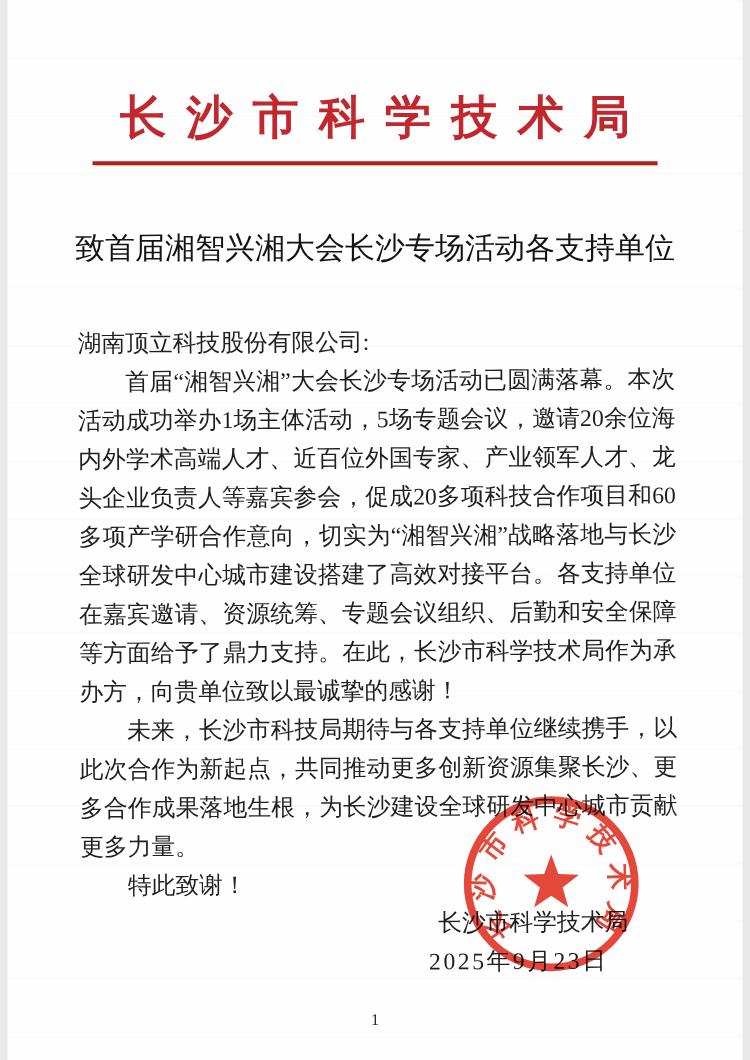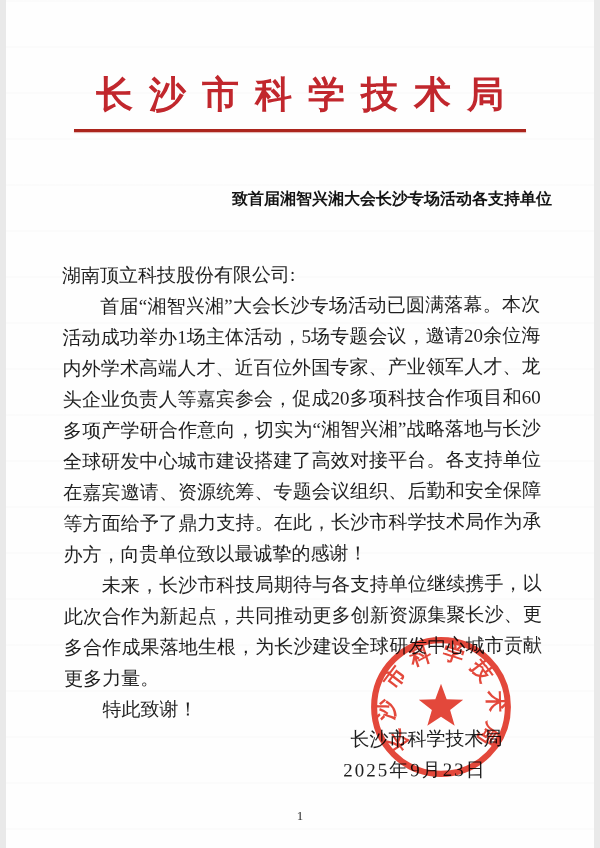--- a/index.html
+++ b/index.html
@@ -34,23 +34,23 @@
     line-height:1.15;
   }
   .red-rule{
     width:452px;height:3px;
     margin:12px auto 0;
     background:var(--rule-red);
     box-shadow:0 1px 1px rgba(171,36,28,0.35);
   }
   .letter-title{
     margin:50px 42px 0;
-    text-align:right;
-    font-size:16px;
-    font-weight:bold;
+    text-align:center;
+    font-size:24px;
+    font-weight:normal;
     line-height:34px;
     color:#141414;
   }
   .letter-title span{display:block;}
   .letter-content{
     margin:44px 54px 0 56px;
     font-size:19px;
     line-height:31px;
     text-align:justify;
     transform:rotate(-0.3deg);

